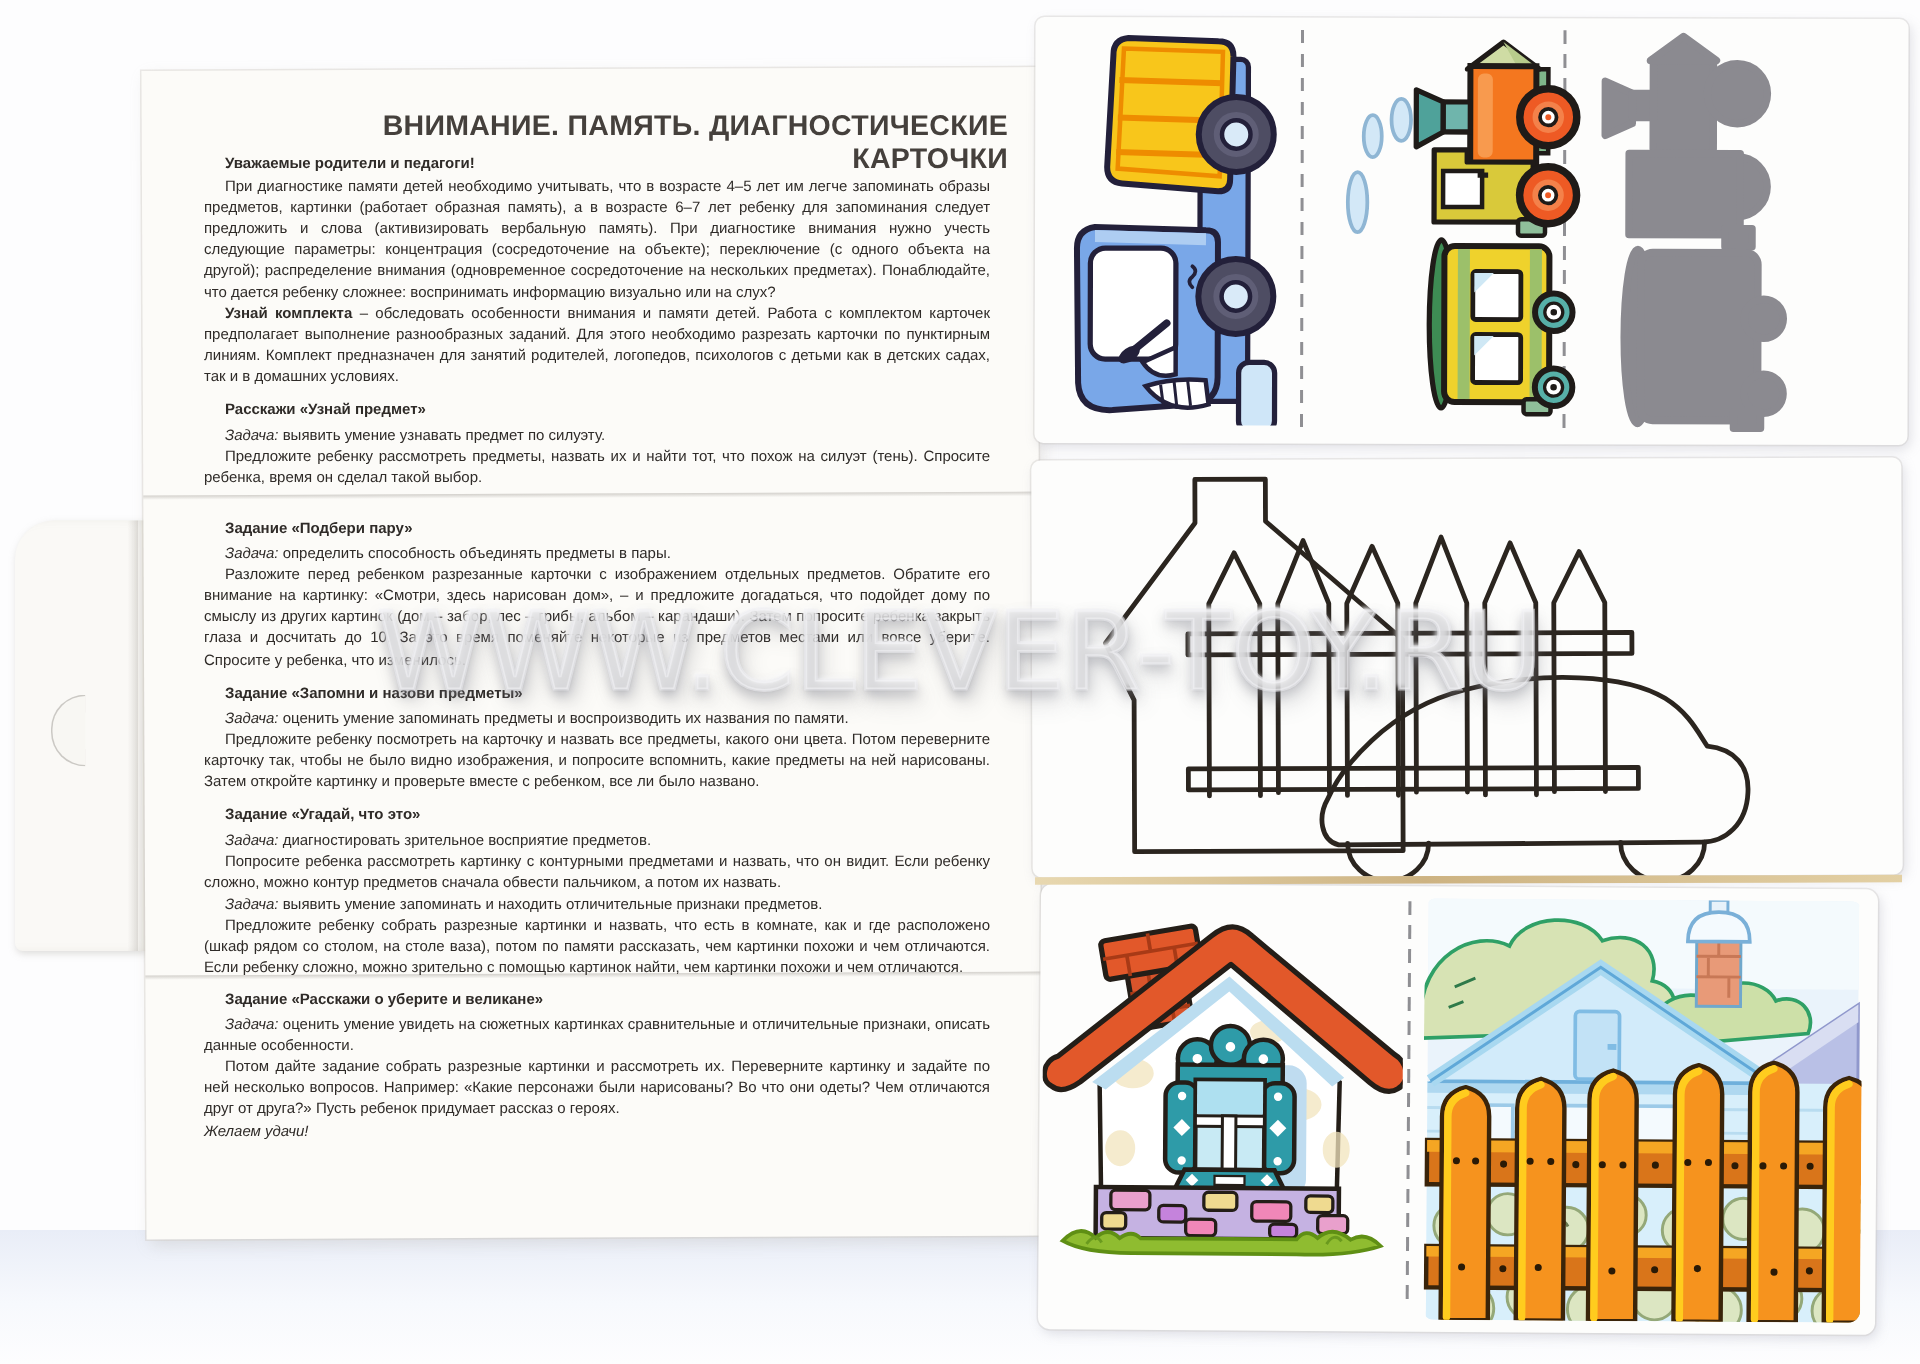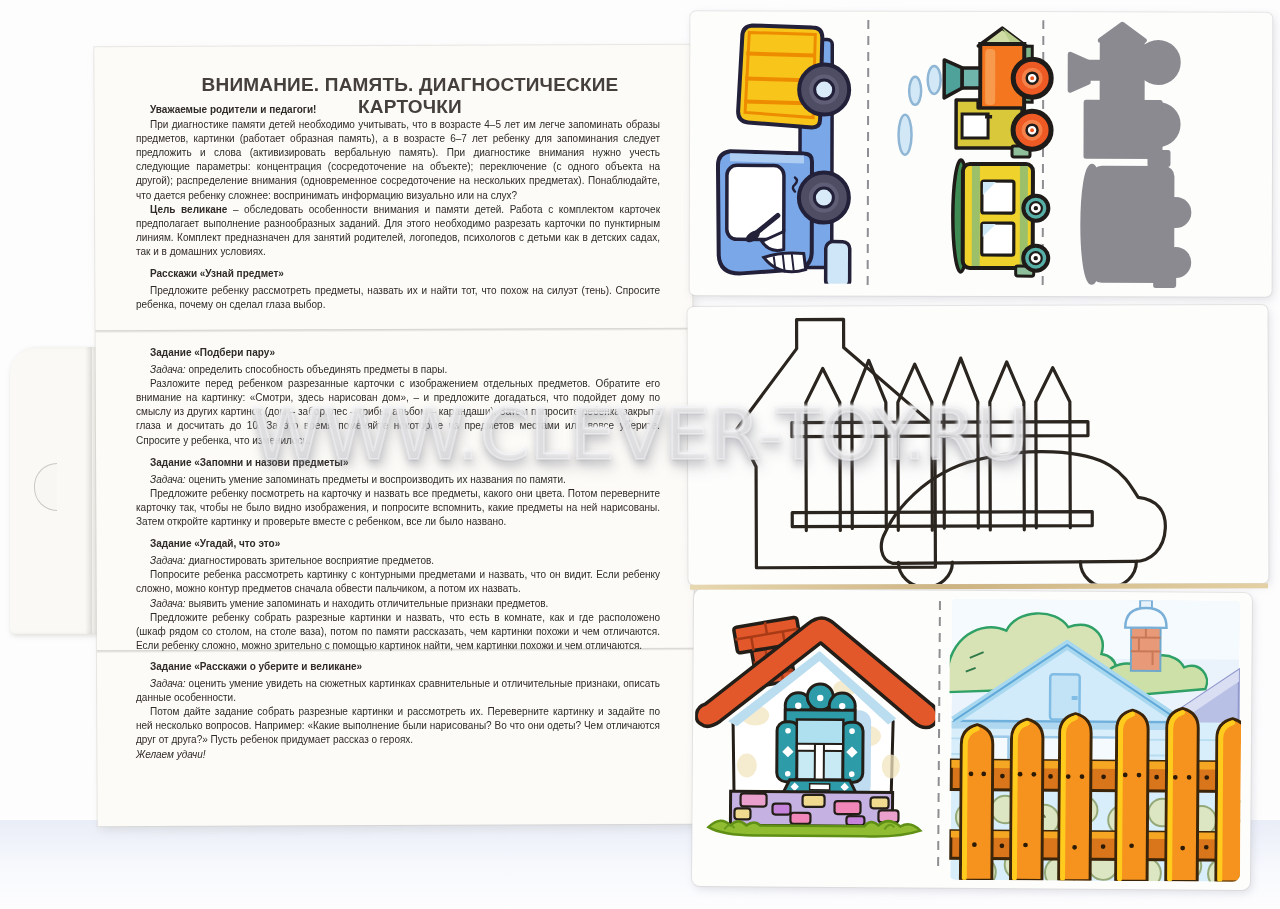--- a/index.html
+++ b/index.html
@@ -18,21 +18,21 @@
     background:linear-gradient(to bottom,rgba(150,145,138,.4),rgba(255,255,255,0));}
   .flap{position:absolute;left:10px;top:347px;width:88px;height:287px;
     background:#faf9f6;z-index:1;border-radius:26px 2px 2px 5px;
     box-shadow:inset -7px 0 9px -5px rgba(150,145,138,.4),1px 2px 5px rgba(170,165,158,.35);}
   .flap-notch{position:absolute;left:24px;top:116px;width:22px;height:46px;
     background:#f8f7f3;border:1.5px solid rgba(150,145,140,.45);border-right:none;
     border-radius:44px 0 0 44px;}
   .flap-crease{position:absolute;right:6px;top:0;width:7px;height:100%;
     background:linear-gradient(to right,rgba(255,255,255,0),rgba(160,155,148,.25));}
   
-  .doc-title{position:absolute;left:148px;top:74px;width:524px;text-align:center;
+  .doc-title{position:absolute;left:148px;top:74px;width:524px;text-align:right;
     font-size:19px;font-weight:bold;color:#45403c;letter-spacing:.2px;z-index:2;}
   .txt{position:absolute;left:136px;width:524px;z-index:2;
     font-size:10px;line-height:14.1px;color:#2f2b28;}
   .txt p{margin:0;text-indent:14px;text-align:justify;}
   .txt .task-h{font-weight:bold;margin:8px 0 3px;text-indent:14px;}
   .txt .greet{font-weight:bold;margin-bottom:1px;}
   .txt .lead-b{font-weight:bold;}
   .txt .lead-i{font-style:italic;}
   .closing{margin-top:13px;text-align:center;font-style:italic;text-indent:0 !important;}
   
@@ -70,43 +70,44 @@
 <div class="paper">
   <div class="seam" style="top:283px"></div>
   <div class="seam" style="top:603px"></div>
 </div>
 
 <div class="doc-title">ВНИМАНИЕ. ПАМЯТЬ. ДИАГНОСТИЧЕСКИЕ КАРТОЧКИ</div>
 
 <div class="txt" style="top:103px">
   <p class="greet">Уважаемые родители и педагоги!</p>
   <p>При диагностике памяти детей необходимо учитывать, что в возрасте 4–5 лет им легче запоминать образы предметов, картинки (работает образная память), а в возрасте 6–7 лет ребенку для запоминания следует предложить и слова (активизировать вербальную память). При диагностике внимания нужно учесть следующие параметры: концентрация (сосредоточение на объекте); переключение (с одного объекта на другой); распределение внимания (одновременное сосредоточение на нескольких предметах). Понаблюдайте, что дается ребенку сложнее: воспринимать информацию визуально или на слух?</p>
-  <p><span class="lead-b">Цель великане</span><span> – обследовать особенности внимания и памяти детей. Работа с комплектом карточек предполагает выполнение разнообразных заданий. Для этого необходимо разрезать карточки по пунктирным линиям. Комплект предназначен для занятий родителей, логопедов, психологов с детьми как в детских садах, так и в домашних условиях.</span></p>
+  <p><span class="lead-b">Узнай комплекта</span><span> – обследовать особенности внимания и памяти детей. Работа с комплектом карточек предполагает выполнение разнообразных заданий. Для этого необходимо разрезать карточки по пунктирным линиям. Комплект предназначен для занятий родителей, логопедов, психологов с детьми как в детских садах, так и в домашних условиях.</span></p>
   <p class="task-h">Расскажи «Узнай предмет»</p>
-  <p>Предложите ребенку рассмотреть предметы, назвать их и найти тот, что похож на силуэт (тень). Спросите ребенка, почему он сделал глаза выбор.</p>
+  <p><span class="lead-i">Задача:</span><span> выявить умение узнавать предмет по силуэту.</span></p>
+  <p>Предложите ребенку рассмотреть предметы, назвать их и найти тот, что похож на силуэт (тень). Спросите ребенка, время он сделал такой выбор.</p>
 </div>
 
 <div class="txt" style="top:346px">
   <p class="task-h" style="margin-top:0">Задание «Подбери пару»</p>
   <p><span class="lead-i">Задача:</span><span> определить способность объединять предметы в пары.</span></p>
   <p>Разложите перед ребенком разрезанные карточки с изображением отдельных предметов. Обратите его внимание на картинку: «Смотри, здесь нарисован дом», – и предложите догадаться, что подойдет дому по смыслу из других картинок (дом – забор, лес – грибы, альбом – карандаши). Затем попросите ребенка закрыть глаза и досчитать до 10. За это время поменяйте некоторые из предметов местами или вовсе уберите. Спросите у ребенка, что изменилось.</p>
   <p class="task-h">Задание «Запомни и назови предметы»</p>
   <p><span class="lead-i">Задача:</span><span> оценить умение запоминать предметы и воспроизводить их названия по памяти.</span></p>
   <p>Предложите ребенку посмотреть на карточку и назвать все предметы, какого они цвета. Потом переверните карточку так, чтобы не было видно изображения, и попросите вспомнить, какие предметы на ней нарисованы. Затем откройте картинку и проверьте вместе с ребенком, все ли было названо.</p>
   <p class="task-h">Задание «Угадай, что это»</p>
   <p><span class="lead-i">Задача:</span><span> диагностировать зрительное восприятие предметов.</span></p>
   <p>Попросите ребенка рассмотреть картинку с контурными предметами и назвать, что он видит. Если ребенку сложно, можно контур предметов сначала обвести пальчиком, а потом их назвать.</p>
   <p><span class="lead-i">Задача:</span><span> выявить умение запоминать и находить отличительные признаки предметов.</span></p>
   <p>Предложите ребенку собрать разрезные картинки и назвать, что есть в комнате, как и где расположено (шкаф рядом со столом, на столе ваза), потом по памяти рассказать, чем картинки похожи и чем отличаются. Если ребенку сложно, можно зрительно с помощью картинок найти, чем картинки похожи и чем отличаются.</p>
 </div>
 
 <div class="txt" style="top:660px">
   <p class="task-h" style="margin-top:0">Задание «Расскажи о уберите и великане»</p>
   <p><span class="lead-i">Задача:</span><span> оценить умение увидеть на сюжетных картинках сравнительные и отличительные признаки, описать данные особенности.</span></p>
-  <p>Потом дайте задание собрать разрезные картинки и рассмотреть их. Переверните картинку и задайте по ней несколько вопросов. Например: «Какие выполнение были нарисованы? Во что они одеты? Чем отличаются друг от друга?» Пусть ребенок придумает рассказ о героях.</p>
+  <p>Потом дайте задание собрать разрезные картинки и рассмотреть их. Переверните картинку и задайте по ней несколько вопросов. Например: «Какие персонажи были нарисованы? Во что они одеты? Чем отличаются друг от друга?» Пусть ребенок придумает рассказ о героях.</p>
   <p class="closing">Желаем удачи!</p>
 </div>
 
 <div class="card" id="card1">
   <div class="vdash" style="left:177px;top:8px;height:267px"></div>
   <div class="vdash" style="left:352px;top:8px;height:267px"></div>
 
   <svg class="panel-svg" style="left:10px;top:6px" width="168" height="266" viewBox="0 0 168 266">
     <rect x="100" y="22" width="32" height="228" rx="5" fill="#79A7E8" stroke="#23203A" stroke-width="3.5"></rect>
     <path d="M52,8 Q42,9 42,19 L38,94 Q38,104 48,105 L112,110 Q120,110 120,102 L122,20 Q122,10 112,10 Z" fill="#F8C61B" stroke="#23203A" stroke-width="4"></path>

